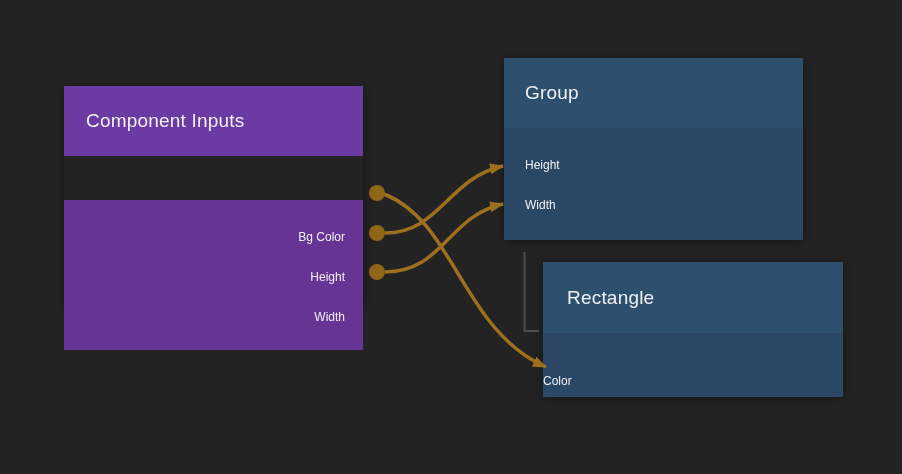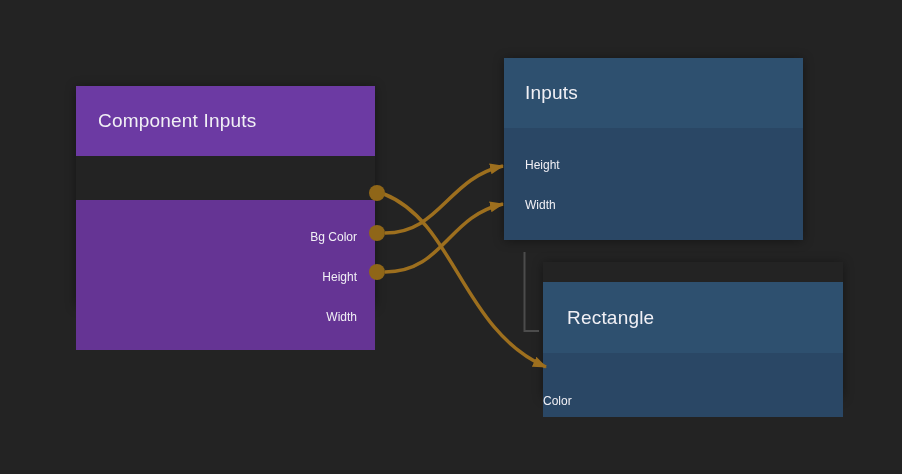--- a/index.html
+++ b/index.html
@@ -26,28 +26,28 @@
     height:40px;display:flex;align-items:center;
     font-size:12px;color:var(--text,#f1f0f5);
   }
   .outputs .port-row{justify-content:flex-end;padding-right:18px;}
   .inputs  .port-row{justify-content:flex-start;}
   
   .node-purple .node-header{background:var(--purple-header,#6c3aa3);}
   .node-purple .node-body{background:var(--purple-body,#653494);}
   .node-blue   .node-header{background:var(--blue-header,#2e506f);}
   .node-blue   .node-body{background:var(--blue-body,#2a4765);}
-  #node-component-inputs{left:76px;top:86px;width:299px;height:220px;}
+  #node-component-inputs{left:64px;top:86px;width:299px;height:220px;}
   #node-component-inputs .node-body{height:150px;padding-top:17px;margin-top:44px;}
   #node-group{left:504px;top:58px;width:299px;height:182px;}
   #node-group .node-header{padding-left:21px;}
   #node-group .node-body{height:112px;padding-top:17px;}
   #node-group .port-row{padding-left:21px;}
   #node-rectangle{left:543px;top:262px;width:300px;height:135px;}
-  #node-rectangle .node-header{height:71px;padding-left:24px;margin-top:20px;}
+  #node-rectangle .node-header{height:71px;padding-left:24px;}
   #node-rectangle .node-body{height:64px;padding-top:15px;}
   #node-rectangle .port-row{align-items:flex-end;}
   .wire{fill:none;stroke:var(--wire,#9d6f1e);stroke-width:3.5;}
   .port-dot{fill:var(--port-dot,#8f6618);}
   .hier-line{fill:none;stroke:var(--hierarchy-line,#4c4c4c);stroke-width:2;}
 </style>
 </head>
 <body>
 
 <div class="canvas">
@@ -64,21 +64,21 @@
         <span>Height</span>
       </div>
       <div class="port-row">
         <span>Width</span>
       </div>
     </div>
   </div>
 
   <div class="node node-blue" id="node-group">
     <div class="node-header">
-      <span>Inputs</span>
+      <span>Group</span>
     </div>
     <div class="node-body inputs">
       <div class="port-row">
         <span>Height</span>
       </div>
       <div class="port-row">
         <span>Width</span>
       </div>
     </div>
   </div>

